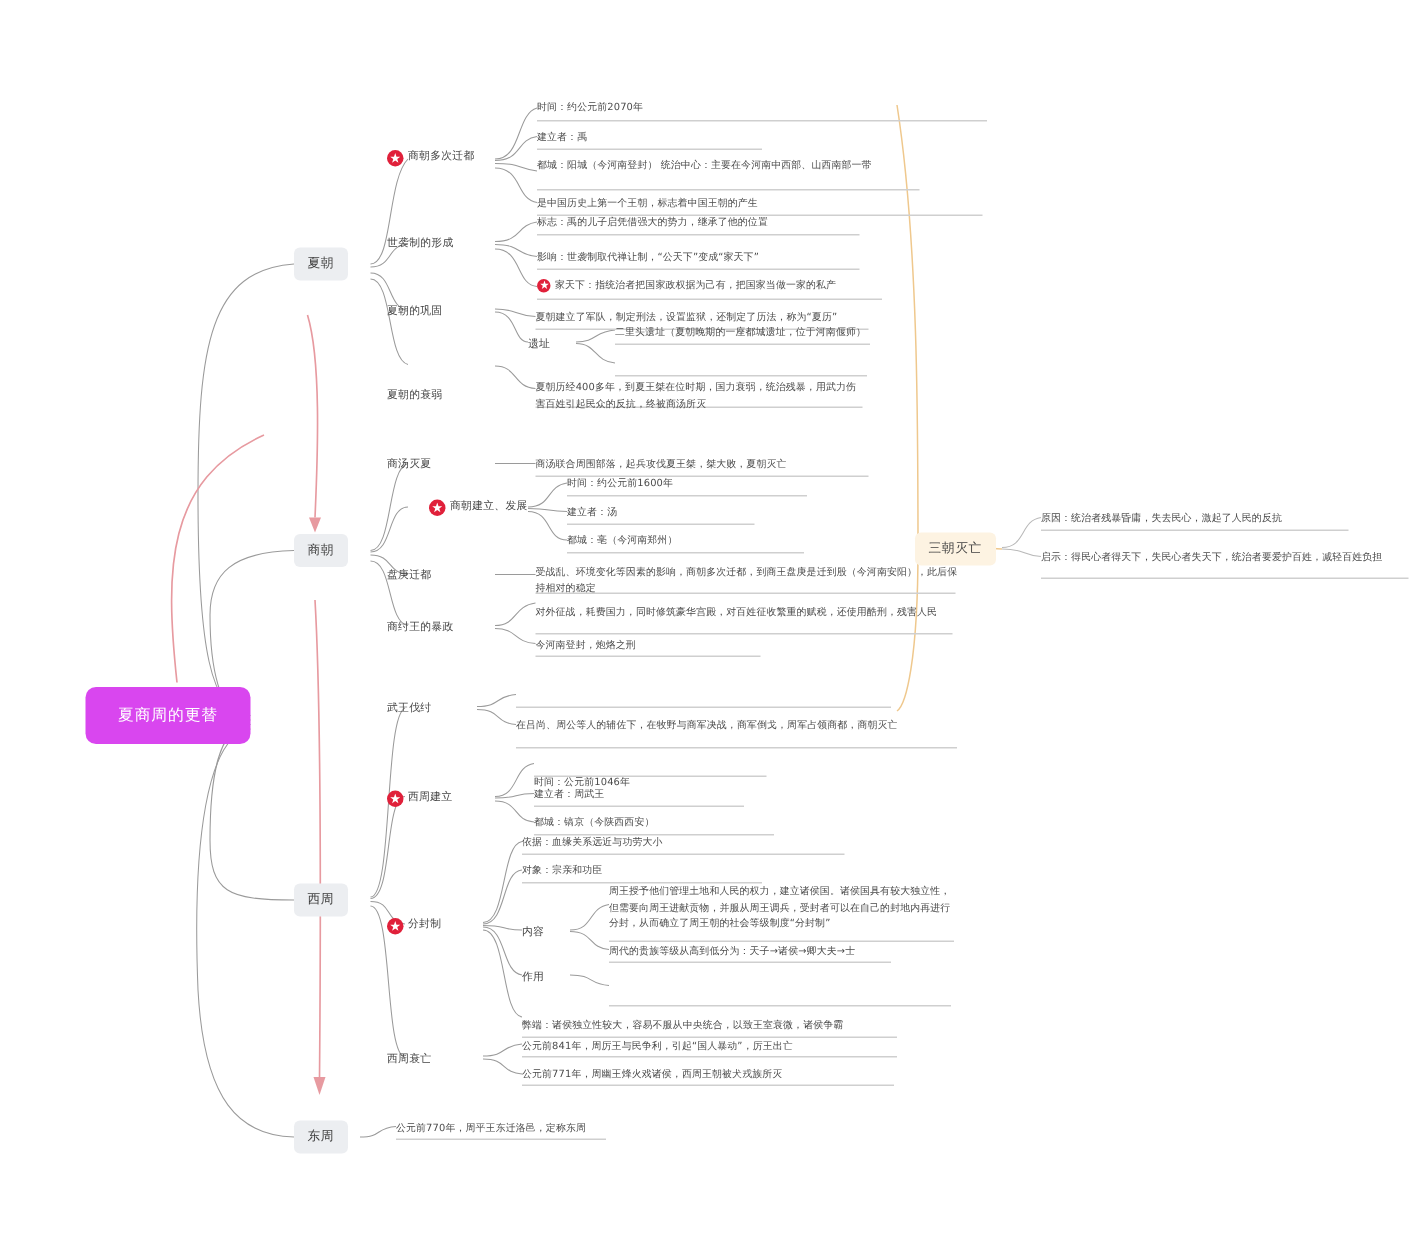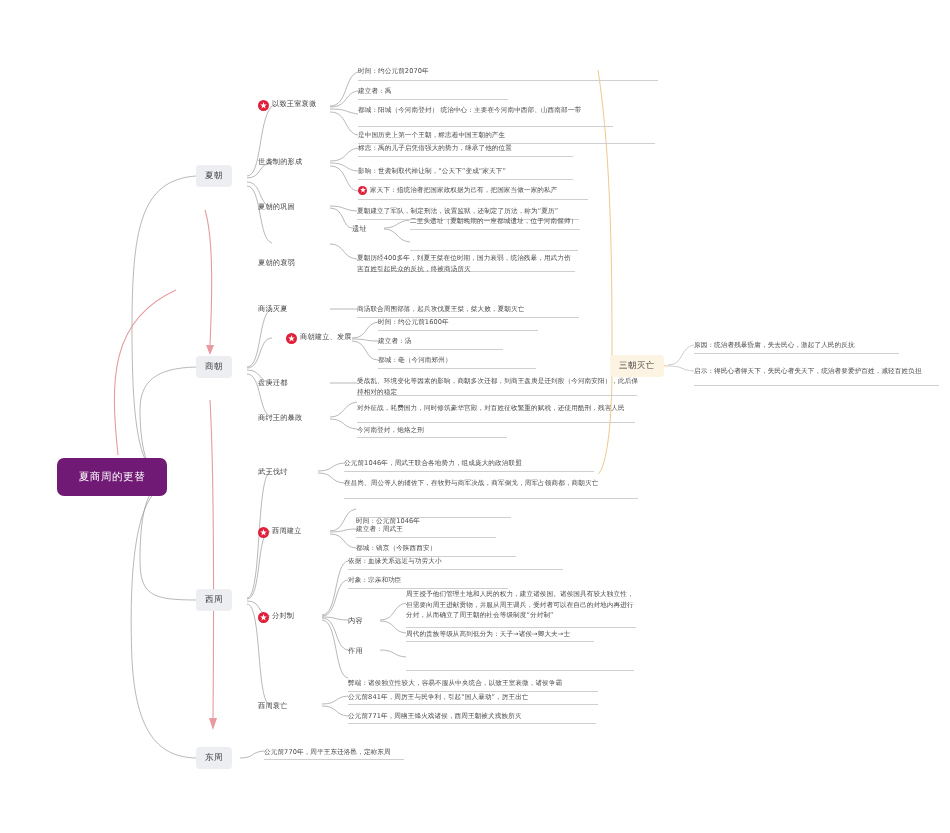--- a/index.html
+++ b/index.html
@@ -4,21 +4,21 @@
 <style>
   html,body{margin:0;padding:0;background:#ffffff;}
   body{width:950px;height:833px;position:relative;overflow:hidden;
        font-family:"DejaVu Sans","Liberation Sans",sans-serif;color:#3c3c3c;}
   #canvas{position:absolute;inset:0;}
   svg.links{position:absolute;left:0;top:0;width:950px;height:833px;pointer-events:none;}
 
   .node{position:absolute;box-sizing:border-box;}
 
   
-  .root{left:57px;top:458px;width:110px;height:38px;background:#701a75;border-radius:7px;
+  .root{left:57px;top:458px;width:110px;height:38px;background:#d946ef;border-radius:7px;
         display:flex;align-items:center;justify-content:center;color:#fff;font-size:10.5px;
         letter-spacing:.6px;}
 
   
   .lvl1{background:#eceef1;border-radius:4px;height:22px;padding:0 9px;
         display:flex;align-items:center;justify-content:center;font-size:8.5px;color:#3f3f3f;
         letter-spacing:.4px;}
 
   
   .lvl1c{background:#fdf3e2;border-radius:4px;height:22px;padding:0 9px;
@@ -199,21 +199,21 @@
   <div class="node lvl1c" style="left:610px;top:355px;">
     <span>三朝灭亡</span>
   </div>
 
   <div class="node lvl2" style="left:258px;top:99px;">
     <span class="star">
         <svg viewBox="0 0 10 10">
           <polygon points="5,0 6.2,3.5 9.8,3.5 6.9,5.8 8,9.4 5,7.2 2,9.4 3.1,5.8 0.2,3.5 3.8,3.5" fill="#fff"></polygon>
         </svg>
       </span>
-    <span>以致王室衰微</span>
+    <span>商朝多次迁都</span>
   </div>
   <div class="node leaf" style="left:358px;top:66px;width:300px;">
     <span class="txt">时间：约公元前2070年</span>
     </div>
   <div class="node leaf" style="left:358px;top:86px;width:150px;">
     <span class="txt">建立者：禹</span>
     </div>
   <div class="node leaf" style="left:358px;top:105px;width:255px;">
     <span class="txt">都城：阳城（今河南登封）  统治中心：主要在今河南中西部、山西南部一带</span>
     </div>
@@ -297,23 +297,20 @@
   <div class="node leaf" style="left:357px;top:403px;width:282px;">
     <span class="txt">对外征战，耗费国力，同时修筑豪华宫殿，对百姓征收繁重的赋税，还使用酷刑，残害人民</span>
     </div>
   <div class="node leaf" style="left:357px;top:425px;width:150px;">
     <span class="txt">今河南登封，炮烙之刑</span>
     </div>
 
   <div class="node lvl2" style="left:258px;top:467px;">
     <span>武王伐纣</span>
   </div>
-  <div class="node leaf" style="left:344px;top:458px;width:255px;">
-    <span class="txt">公元前1046年，周武王联合各地势力，组成庞大的政治联盟</span>
-    </div>
   <div class="node leaf" style="left:344px;top:478px;width:296px;">
     <span class="txt">在吕尚、周公等人的辅佐下，在牧野与商军决战，商军倒戈，周军占领商都，商朝灭亡</span>
     </div>
 
   <div class="node lvl2" style="left:258px;top:526px;">
     <span class="star">
         <svg viewBox="0 0 10 10">
           <polygon points="5,0 6.2,3.5 9.8,3.5 6.9,5.8 8,9.4 5,7.2 2,9.4 3.1,5.8 0.2,3.5 3.8,3.5" fill="#fff"></polygon>
         </svg>
       </span>

